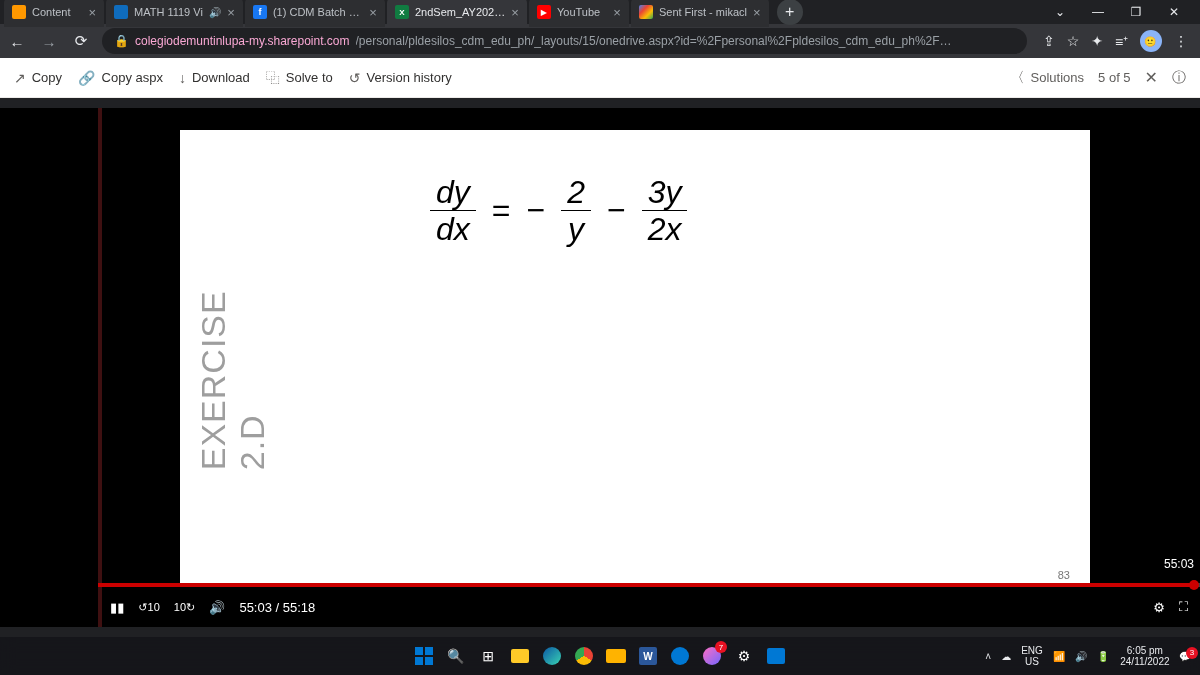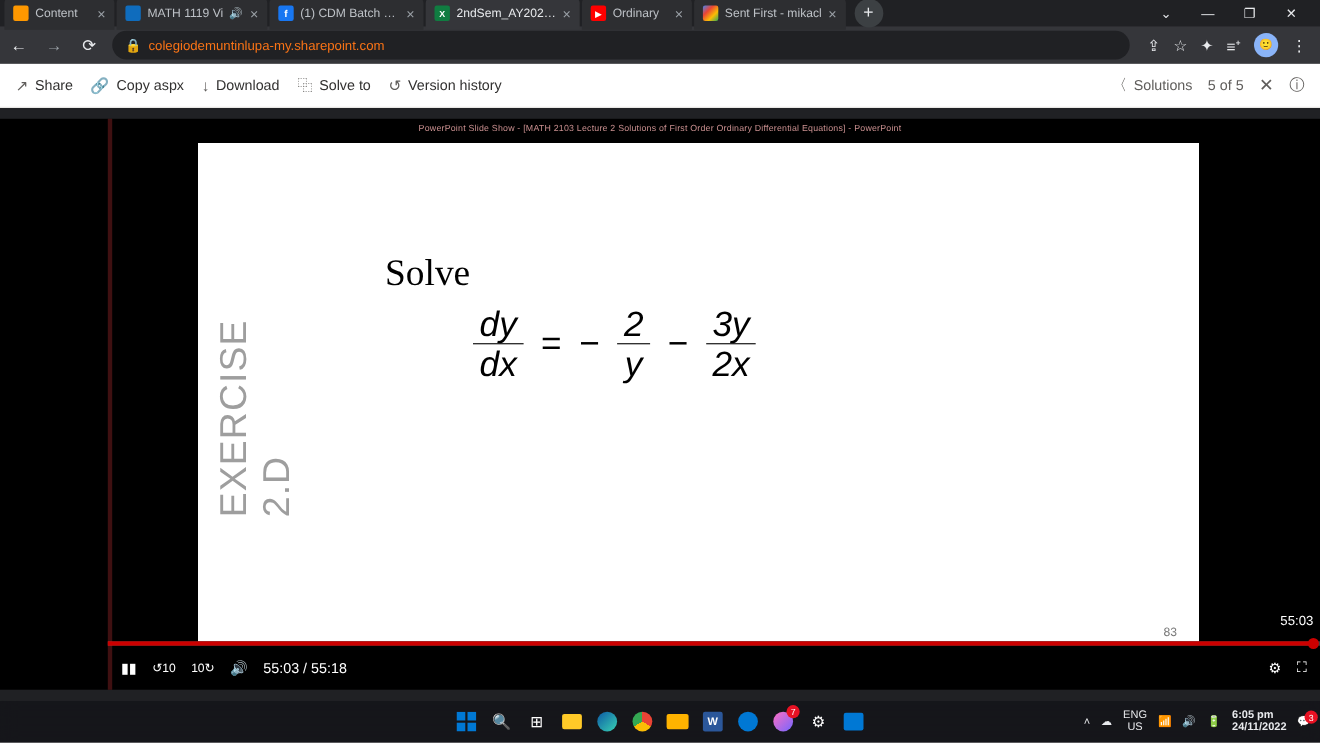--- a/index.html
+++ b/index.html
@@ -14,21 +14,21 @@
 .tab-close { color: #9aa0a6; font-size: 13px; cursor: pointer; }
 .tab-add { width: 26px; height: 26px; border-radius: 50%; background: #3c4043; color: #e8eaed; display: flex; align-items: center; justify-content: center; font-size: 16px; margin-left: 6px; cursor: pointer; }
 .win-controls { margin-left: auto; display: flex; gap: 14px; color: #e8eaed; padding: 0 10px; align-items: center; }
 .win-btn { width: 24px; text-align: center; cursor: pointer; font-size: 12px; }
 
 
 .addr-bar { height: 34px; background: #35363a; display: flex; align-items: center; padding: 0 6px; gap: 10px; }
 .nav-btn { color: #9aa0a6; font-size: 15px; cursor: pointer; width: 22px; text-align: center; }
 .nav-btn.enabled { color: #e8eaed; }
 .url-box { flex: 1; background: #202124; border-radius: 14px; height: 26px; display: flex; align-items: center; padding: 0 12px; color: #9aa0a6; font-size: 12px; gap: 6px; }
-.url-domain { color: #f97316; }
+.url-domain { color: #f9a8d4; }
 .url-path { white-space: nowrap; overflow: hidden; text-overflow: ellipsis; }
 .addr-right { display: flex; gap: 12px; color: #e8eaed; align-items: center; padding: 0 6px; font-size: 14px; }
 .avatar { width: 22px; height: 22px; border-radius: 50%; background: #8ab4f8; display: flex; align-items: center; justify-content: center; font-size: 10px; color: #202124; }
 
 
 .od-bar { height: 40px; background: #fff; display: flex; align-items: center; padding: 0 14px; gap: 16px; font-size: 13px; color: #323130; border-bottom: 1px solid #edebe9; }
 .od-item { display: flex; align-items: center; gap: 6px; cursor: pointer; }
 .od-icon { font-size: 14px; color: #605e5c; }
 .od-right { margin-left: auto; display: flex; align-items: center; gap: 14px; color: #605e5c; }
 .od-close { font-size: 16px; cursor: pointer; }
@@ -56,21 +56,21 @@
 .v-prog-fill::after { content: ''; position: absolute; right: -5px; top: -3px; width: 10px; height: 10px; background: #cc0000; border-radius: 50%; }
 .v-btn { cursor: pointer; }
 .v-right { margin-left: auto; display: flex; gap: 14px; align-items: center; }
 
 
 .taskbar { position: absolute; left: 0; right: 0; bottom: 0; height: 38px; background: rgba(20,20,25,.85); backdrop-filter: blur(8px); display: flex; align-items: center; padding: 0 8px; }
 .tb-center { position: absolute; left: 50%; transform: translateX(-50%); display: flex; gap: 6px; align-items: center; }
 .tb-icon { width: 26px; height: 26px; border-radius: 4px; display: flex; align-items: center; justify-content: center; font-size: 14px; cursor: pointer; position: relative; }
 .tb-right { margin-left: auto; display: flex; align-items: center; gap: 10px; color: #e8eaed; font-size: 10px; }
 .tb-lang { text-align: center; line-height: 1.1; }
-.tb-time { text-align: left; line-height: 1.1; font-weight: bold; }
+.tb-time { text-align: center; line-height: 1.1; }
 .badge { position: absolute; top: -2px; right: -2px; background: #e81123; color: #fff; border-radius: 8px; font-size: 8px; min-width: 12px; height: 12px; display: flex; align-items: center; justify-content: center; padding: 0 2px; }
 </style>
 </head>
 <body>
 
 <div class="tab-strip">
   <div class="tab">
     <span class="tab-favicon" style="background:#ff9800"></span>
     <span class="tab-title">Content</span>
     <span class="tab-close">×</span>
@@ -86,21 +86,21 @@
     <span class="tab-title">(1) CDM Batch 202</span>
     <span class="tab-close">×</span>
   </div>
   <div class="tab active">
     <span class="tab-favicon" style="background:#107c41;color:#fff;font-size:8px;display:flex;align-items:center;justify-content:center;font-weight:bold">X</span>
     <span class="tab-title">2ndSem_AY2021_2</span>
     <span class="tab-close">×</span>
   </div>
   <div class="tab">
     <span class="tab-favicon" style="background:#ff0000;color:#fff;font-size:8px;display:flex;align-items:center;justify-content:center">▶</span>
-    <span class="tab-title">Ordinary</span>
+    <span class="tab-title">YouTube</span>
     <span class="tab-close">×</span>
   </div>
   <div class="tab">
     <span class="tab-favicon" style="background:linear-gradient(135deg,#4285f4,#ea4335,#fbbc05,#34a853)"></span>
     <span class="tab-title">Sent First - mikacl</span>
     <span class="tab-close">×</span>
   </div>
   <div class="tab-add">+</div>
   <div class="win-controls">
     <span class="win-btn">⌄</span>
@@ -110,35 +110,36 @@
   </div>
 </div>
 
 <div class="addr-bar">
   <span class="nav-btn enabled">←</span>
   <span class="nav-btn">→</span>
   <span class="nav-btn enabled">⟳</span>
   <div class="url-box">
     <span>🔒</span>
     <span class="url-domain">colegiodemuntinlupa-my.sharepoint.com</span>
+      <span class="url-path">/personal/pldesilos_cdm_edu_ph/_layouts/15/onedrive.aspx?id=%2Fpersonal%2Fpldesilos_cdm_edu_ph%2F…</span>
   </div>
   <div class="addr-right">
     <span>⇪</span>
     <span>☆</span>
     <span>✦</span>
     <span>≡⁺</span>
     <span class="avatar">🙂</span>
     <span>⋮</span>
   </div>
 </div>
 
 <div class="od-bar">
   <div class="od-item">
       <span class="od-icon">↗</span>
-      <span>Share</span>
+      <span>Copy</span>
     </div>
   <div class="od-item">
       <span class="od-icon">🔗</span>
       <span>Copy aspx</span>
     </div>
   <div class="od-item">
       <span class="od-icon">↓</span>
       <span>Download</span>
     </div>
   <div class="od-item">
@@ -155,25 +156,23 @@
         <span>Solutions</span>
       </div>
     <span>5 of 5</span>
     <span class="od-close">✕</span>
     <span class="od-icon">ⓘ</span>
   </div>
 </div>
 
 <div class="stage">
   <div class="red-bar"></div>
-  <div class="pp-header">PowerPoint Slide Show - [MATH 2103 Lecture 2 Solutions of First Order Ordinary Differential Equations] - PowerPoint</div>
   <div class="slide">
     <div class="ex-label">EXERCISE 2.D</div>
     <div class="slide-body">
-      <div class="solve">Solve</div>
       <div class="eqn">
         <span class="frac">
             <span class="num">dy</span>
             <span class="den">dx</span>
           </span>
         <span class="op">=</span>
         <span class="op">−</span>
         <span class="frac">
             <span class="num">2</span>
             <span class="den">y</span>

